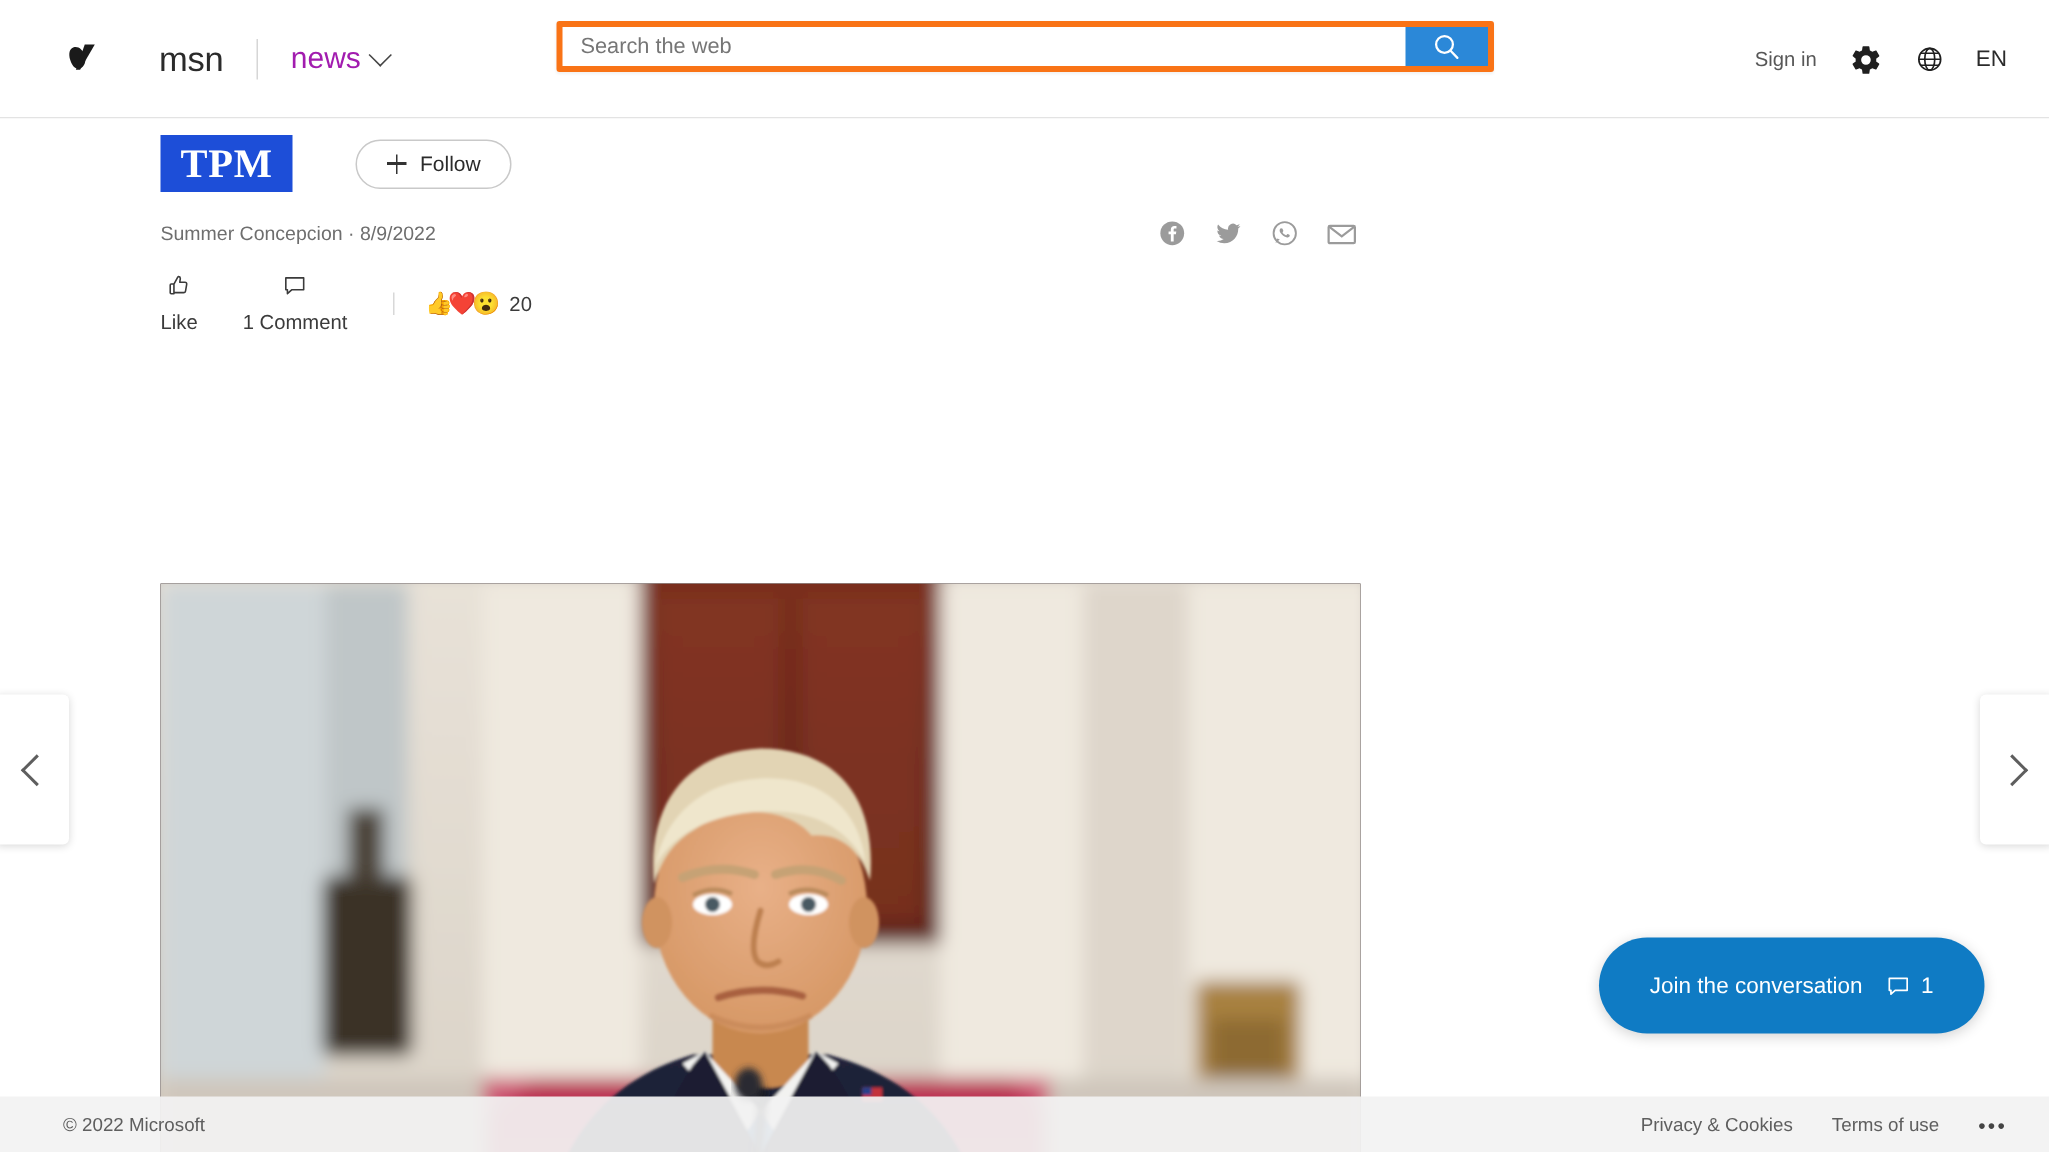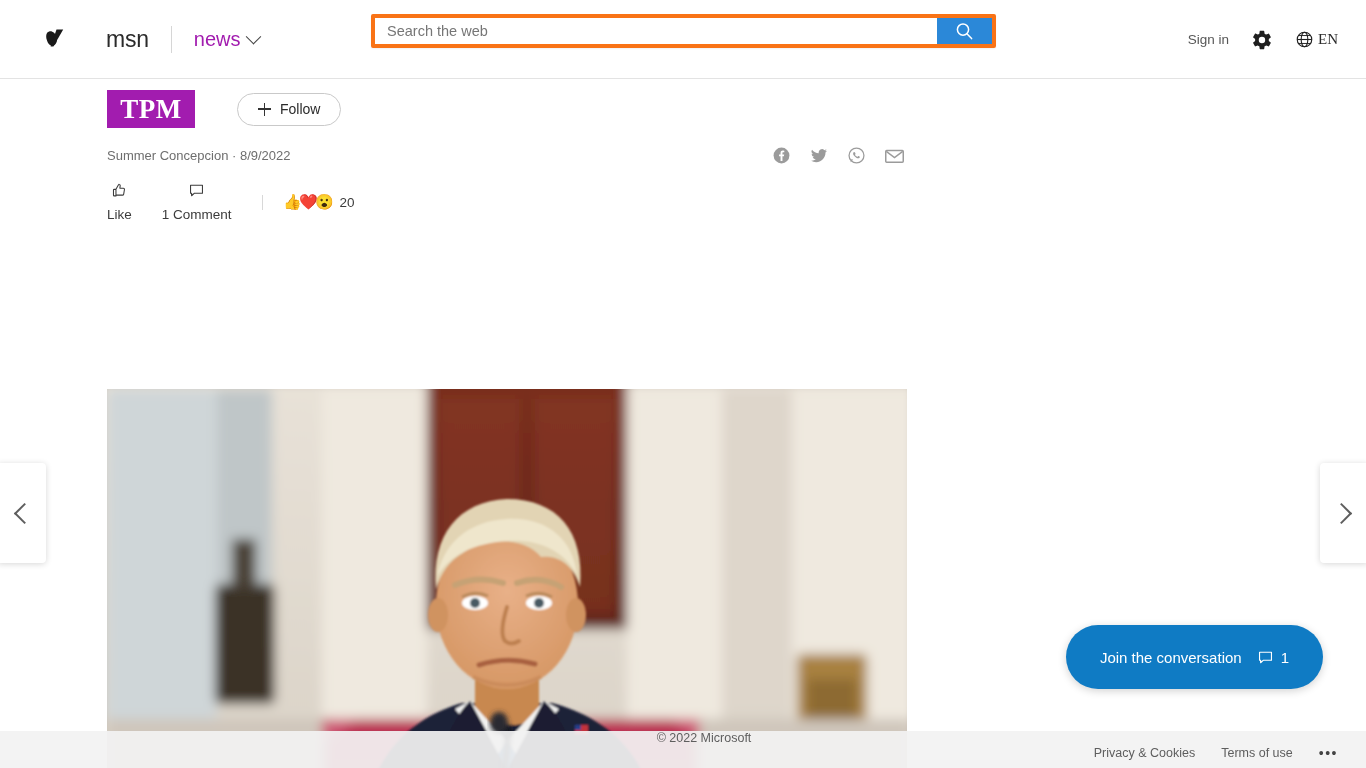--- a/index.html
+++ b/index.html
@@ -116,23 +116,22 @@
   }
   .icon-btn {
     display: flex;
     align-items: center;
     justify-content: center;
     cursor: pointer;
   }
   .lang {
     display: flex;
     align-items: center;
-    gap: 4px;
-    cursor: pointer;
-    font-family: Liberation Serif, serif;
+    gap: 21px;
+    cursor: pointer;
   }
   .lang-label { font-size: 15px; color: #2b2b2b; }
 
   
   .stage { position: relative; width: 100%; height: 689px; background: #fff; }
 
   .article {
     position: absolute;
     left: 107px;
     top: 0;
@@ -140,21 +139,21 @@
   }
   .pub-row {
     display: flex;
     align-items: center;
     gap: 42px;
     padding-top: 11px;
   }
   .tpm-logo {
     width: 88px;
     height: 38px;
-    background: #a21caf;
+    background: #1d4ed8;
     display: flex;
     align-items: center;
     justify-content: center;
     cursor: pointer;
   }
   .tpm-logo span {
     color: #fff;
     font-family: "Liberation Serif", serif;
     font-weight: bold;
     font-size: 27px;
@@ -308,21 +307,20 @@
   .footer {
     position: absolute;
     left: 0; bottom: 0;
     width: 100%;
     height: 37px;
     background: rgba(242,242,242,0.93);
     display: flex;
     align-items: center;
     font-size: 12.5px;
     color: #5e5e5e;
-    flex-direction: column;
   }
   .footer-left { margin-left: 42px; }
   .footer-right {
     margin-left: auto;
     margin-right: 28px;
     display: flex;
     align-items: center;
     gap: 26px;
   }
   .footer-right span { cursor: pointer; }

